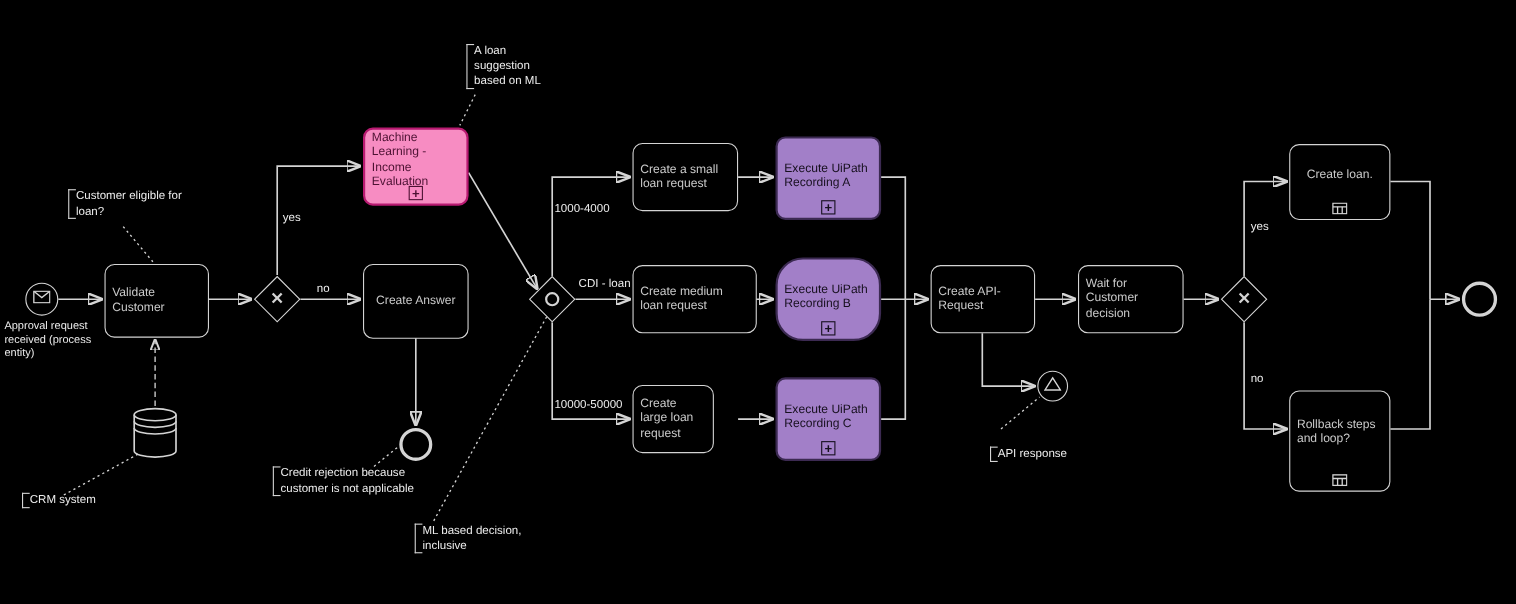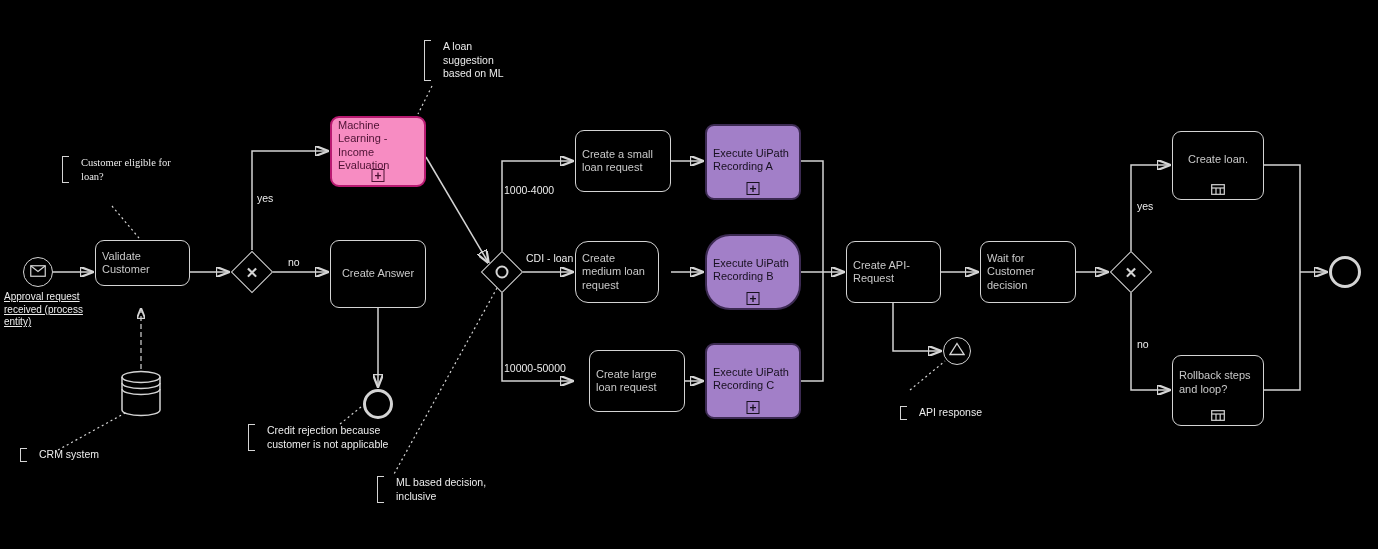--- a/index.html
+++ b/index.html
@@ -39,21 +39,21 @@
     justify-content:center;}
   .event.end{border-width:3px;}
   .gateway{position:absolute;width:30px;height:30px;border:1.5px solid var(--stroke);
     background:var(--background);transform:rotate(45deg);box-sizing:border-box;}
   .gw-x{position:absolute;left:50%;top:50%;transform:translate(-50%,-50%) rotate(-45deg);
     color:var(--stroke);font-size:15px;font-weight:bold;line-height:1;}
   .gw-circle{position:absolute;left:50%;top:50%;width:13px;height:13px;
     border:2px solid var(--stroke);border-radius:50%;
     transform:translate(-50%,-50%);box-sizing:border-box;}
   .note{position:absolute;color:var(--label);font-size:10.5px;line-height:1.3;
-    padding-left:19px;}
+    padding-left:7px;}
   .note::before{content:"";position:absolute;left:0;top:0;bottom:0;width:6px;
     border:1.5px solid var(--stroke);border-right:none;}
   .flabel{position:absolute;color:var(--label);font-size:10.5px;line-height:1.2;}
   .elabel{position:absolute;color:var(--label);font-size:10px;line-height:1.25;}
 </style>
 </head>
 <body>
 
 <div class="canvas">
 
@@ -105,21 +105,21 @@
   </svg>
 
   <div class="event" style="left:23px;top:257px;width:30px;height:30px;">
     <span>
       <svg width="16" height="12" viewBox="0 0 16 12">
         <rect x="0.75" y="0.75" width="14.5" height="10.5" fill="none" stroke="#d4d4d4" stroke-width="1.2"></rect>
         <path d="M1 1 L8 6.5 L15 1" fill="none" stroke="#d4d4d4" stroke-width="1.2"></path>
       </svg>
     </span>
   </div>
-  <div class="elabel" style="left:4px;top:291px;width:84px;text-decoration:underline;">Approval request received (process entity)</div>
+  <div class="elabel" style="left:4px;top:291px;width:84px;">Approval request received (process entity)</div>
 
   <div class="event end" style="left:363px;top:389px;width:30px;height:30px;"></div>
 
   <div class="event" style="left:943px;top:337px;width:28px;height:28px;">
     <span>
       <svg width="16" height="14" viewBox="0 0 16 14">
         <path d="M8 1.5 L15 12.5 L1 12.5 Z" fill="none" stroke="#d4d4d4" stroke-width="1.3"></path>
       </svg>
     </span>
   </div>
@@ -129,40 +129,40 @@
   <div class="gateway" style="left:237px;top:257px;">
     <span class="gw-x">✕</span>
   </div>
   <div class="gateway" style="left:487px;top:257px;">
     <span class="gw-circle"></span>
   </div>
   <div class="gateway" style="left:1116px;top:257px;">
     <span class="gw-x">✕</span>
   </div>
 
-  <div class="task" style="left:95px;top:240px;width:95px;height:46px;">
+  <div class="task" style="left:95px;top:240px;width:95px;height:67px;">
     <span>Validate Customer</span>
   </div>
 
   <div class="task pink" style="left:330px;top:116px;width:96px;height:71px;">
     <span>Machine Learning - Income Evaluation</span>
     <span class="sub-marker">+</span>
   </div>
 
   <div class="task" style="left:330px;top:240px;width:96px;height:68px;">
     <span>Create Answer</span>
   </div>
 
   <div class="task" style="left:575px;top:130px;width:96px;height:62px;">
     <span>Create a small loan request</span>
   </div>
-  <div class="task" style="left:575px;top:241px;width:84px;height:62px;border-radius:13px;">
+  <div class="task" style="left:575px;top:241px;width:113px;height:62px;">
     <span>Create medium loan request</span>
   </div>
-  <div class="task" style="left:589px;top:350px;width:96px;height:62px;">
+  <div class="task" style="left:575px;top:350px;width:74px;height:62px;">
     <span>Create large loan request</span>
   </div>
 
   <div class="task purple" style="left:705px;top:124px;width:96px;height:76px;">
     <span>Execute UiPath Recording A</span>
     <span class="sub-marker">+</span>
   </div>
   <div class="task purple" style="left:705px;top:234px;width:96px;height:76px;border-radius:25px;">
     <span>Execute UiPath Recording B</span>
     <span class="sub-marker">+</span>
@@ -185,33 +185,33 @@
     <span class="grid-marker">
       <svg width="14" height="11" viewBox="0 0 14 11">
         <rect x="0.7" y="0.7" width="12.6" height="9.6"></rect>
         <line x1="0.7" y1="4" x2="13.3" y2="4"></line>
         <line x1="5" y1="4" x2="5" y2="10.3"></line>
         <line x1="9.2" y1="4" x2="9.2" y2="10.3"></line>
       </svg>
     </span>
   </div>
 
-  <div class="task" style="left:1172px;top:355px;width:92px;height:71px;padding-bottom:20px;">
+  <div class="task" style="left:1172px;top:355px;width:92px;height:92px;padding-bottom:20px;">
     <span>Rollback steps and loop?</span>
     <span class="grid-marker">
       <svg width="14" height="11" viewBox="0 0 14 11">
         <rect x="0.7" y="0.7" width="12.6" height="9.6"></rect>
         <line x1="0.7" y1="4" x2="13.3" y2="4"></line>
         <line x1="5" y1="4" x2="5" y2="10.3"></line>
         <line x1="9.2" y1="4" x2="9.2" y2="10.3"></line>
       </svg>
     </span>
   </div>
 
-  <div class="note" style="left:62px;top:156px;width:100px;font-family:Liberation Serif, serif;">Customer eligible for loan?</div>
+  <div class="note" style="left:62px;top:172px;width:100px;">Customer eligible for loan?</div>
   <div class="note" style="left:20px;top:448px;width:75px;">CRM system</div>
   <div class="note" style="left:424px;top:40px;width:68px;">A loan suggestion based on ML</div>
   <div class="note" style="left:248px;top:424px;width:140px;">Credit rejection because customer is not applicable</div>
   <div class="note" style="left:377px;top:476px;width:110px;">ML based decision, inclusive</div>
   <div class="note" style="left:900px;top:390px;width:80px;margin-top:16px;">API response</div>
 
   <div class="flabel" style="left:257px;top:192px;">yes</div>
   <div class="flabel" style="left:288px;top:256px;">no</div>
   <div class="flabel" style="left:504px;top:184px;">1000-4000</div>
   <div class="flabel" style="left:526px;top:252px;">CDI - loan</div>

